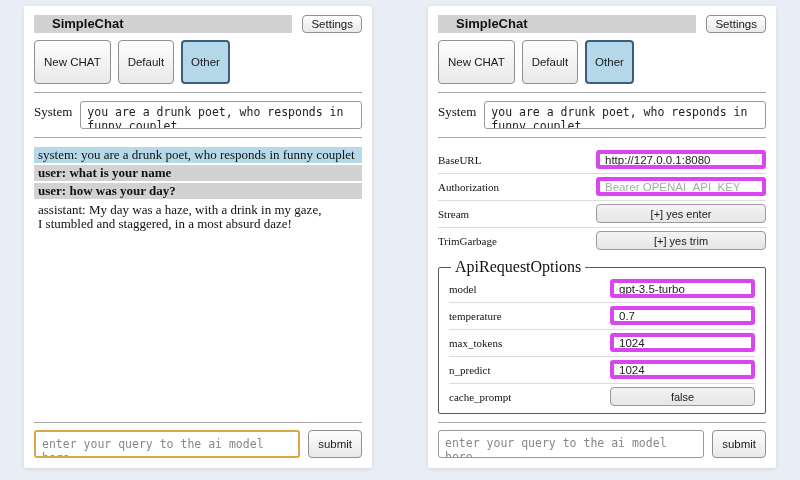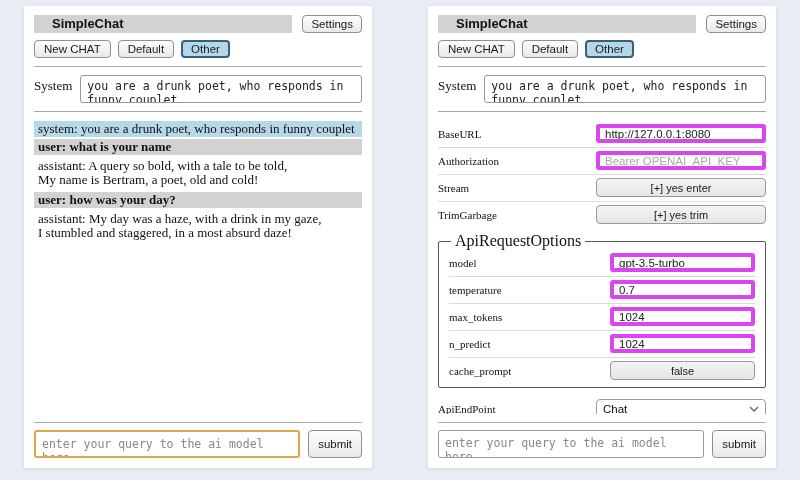--- a/index.html
+++ b/index.html
@@ -31,21 +31,21 @@
     font-size:11.5px; color:#1a1a1a;
     background:linear-gradient(#fdfdfd,#e9e9e9);
     border:1px solid #8f8f8f; border-radius:4px;
     padding:2px 8px; white-space:nowrap; cursor:default;
   }
   .tabs-row { display:flex; gap:7px; margin-top:7px; }
   .tab-btn { padding:2px 9px; }
   .tab-btn.active {
     background:#b4d8e8;
     border:2px solid #3a5f7d;
-    padding:1px 8px;
+    padding:14px 8px;
   }
   hr.sep {
     border:none; border-top:1px solid #a8a8a8;
     margin:8px 0 0 0;
   }
   
   .system-row { display:flex; gap:8px; margin-top:8px; align-items:flex-start; }
   .system-label, .field-label {
     font-family:"Liberation Serif", serif; font-size:13px; color:#111;
     padding-top:3px;
@@ -131,24 +131,20 @@
     <textarea class="mono-box" spellcheck="false" style="">you are a drunk poet, who responds in funny couplet</textarea>
   </div>
   <hr class="sep">
   <div class="content">
     <div class="msg system">
       <div>system: you are a drunk poet, who responds in funny couplet</div>
     </div>
     <div class="msg user">
       <div>user: what is your name</div>
     </div>
-    <div class="msg assistant">
-      <div>assistant: A query so bold, with a tale to be told,</div>
-      <div>My name is Bertram, a poet, old and cold!</div>
-    </div>
     <div class="msg user">
       <div>user: how was your day?</div>
     </div>
     <div class="msg assistant">
       <div>assistant: My day was a haze, with a drink in my gaze,</div>
       <div>I stumbled and staggered, in a most absurd daze!</div>
     </div>
   </div>
   <hr class="sep">
   <div class="query-row">

